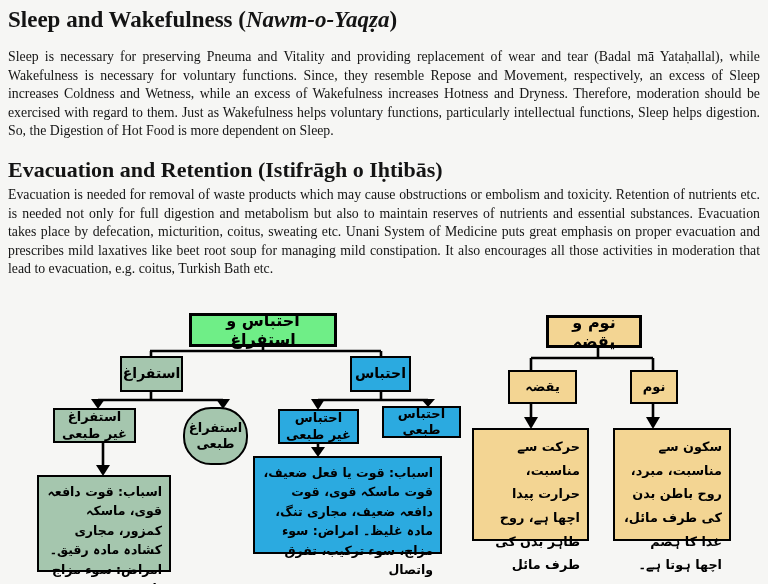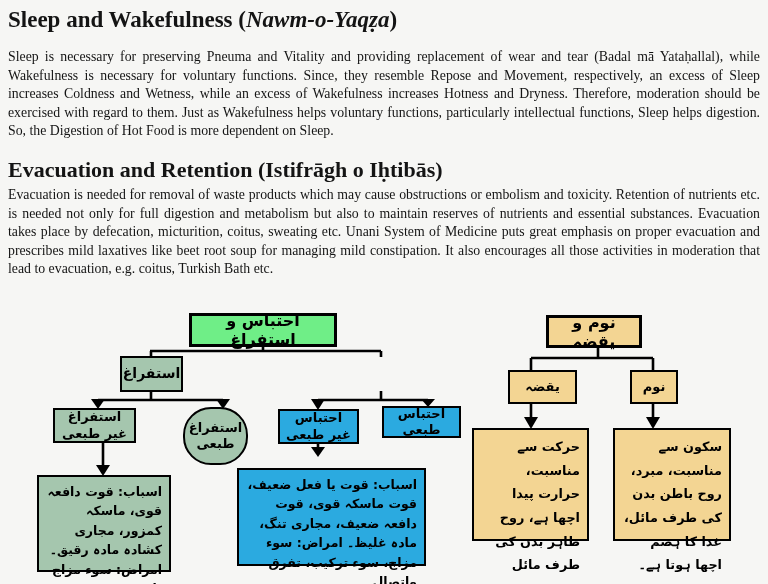--- a/index.html
+++ b/index.html
@@ -74,32 +74,33 @@
       <polygon points="311,447 325,447 318,457"></polygon>
       <polygon points="524,417 538,417 531,429"></polygon>
       <polygon points="646,417 660,417 653,429"></polygon>
     </g>
   </svg>
 
   <div class="bx lbl sage" dir="rtl" style="left:120px; top:356px; width:63px; height:36px; font-size:14px;">استفراغ</div>
 
   <div class="bx root green" dir="rtl" style="left:189px; top:313px; width:148px; height:34px;">احتباس و استفراغ</div>
 
+  <div class="bx lbl blue" dir="rtl" style="left:350px; top:356px; width:61px; height:36px; font-size:14px;">احتباس</div>
 
   <div class="bx lbl sage" dir="rtl" style="left:53px; top:408px; width:83px; height:35px;">استفراغ غیر طبعی</div>
 
   <div class="bx lbl sage" dir="rtl" style="left:183px; top:407px; width:65px; height:58px;border-radius:28px;">استفراغ طبعی</div>
 
   <div class="bx lbl blue" dir="rtl" style="left:278px; top:409px; width:81px; height:35px;">احتباس غیر طبعی</div>
 
   <div class="bx lbl blue" dir="rtl" style="left:382px; top:406px; width:79px; height:32px;">احتباس طبعی</div>
 
   <div class="bx detail sage" dir="rtl" style="left:37px; top:475px; width:134px; height:97px;">اسباب: قوت دافعہ قوی، ماسکہ کمزور، مجاری کشادہ مادہ رقیق۔ امراض: سوء مزاج بارد</div>
 
-  <div class="bx detail blue" dir="rtl" style="left:237px; top:456px; width:189px; height:98px;margin-top:12px;">اسباب: قوت یا فعل ضعیف، قوت ماسکہ قوی، قوت دافعہ ضعیف، مجاری تنگ، مادہ غلیظ۔ امراض: سوء مزاج، سوء ترکیب، تفرق واتصال</div>
+  <div class="bx detail blue" dir="rtl" style="left:253px; top:456px; width:189px; height:98px;">اسباب: قوت یا فعل ضعیف، قوت ماسکہ قوی، قوت دافعہ ضعیف، مجاری تنگ، مادہ غلیظ۔ امراض: سوء مزاج، سوء ترکیب، تفرق واتصال</div>
 
   <div class="bx root tan" dir="rtl" style="left:546px; top:315px; width:96px; height:33px;">نوم و یقضہ</div>
 
   <div class="bx lbl tan" dir="rtl" style="left:508px; top:370px; width:69px; height:34px;">یقضہ</div>
 
   <div class="bx lbl tan" dir="rtl" style="left:630px; top:370px; width:48px; height:34px;">نوم</div>
 
   <div class="bx detail tan" dir="rtl" style="left:472px; top:428px; width:117px; height:113px;">حرکت سے مناسبت، حرارت پیدا اچھا ہے، روح ظاہر بدن کی طرف مائل</div>
 
   <div class="bx detail tan" dir="rtl" style="left:613px; top:428px; width:118px; height:113px;">سکون سے مناسبت، مبرد، روح باطن بدن کی طرف مائل، غذا کا ہضم اچھا ہوتا ہے۔</div>

